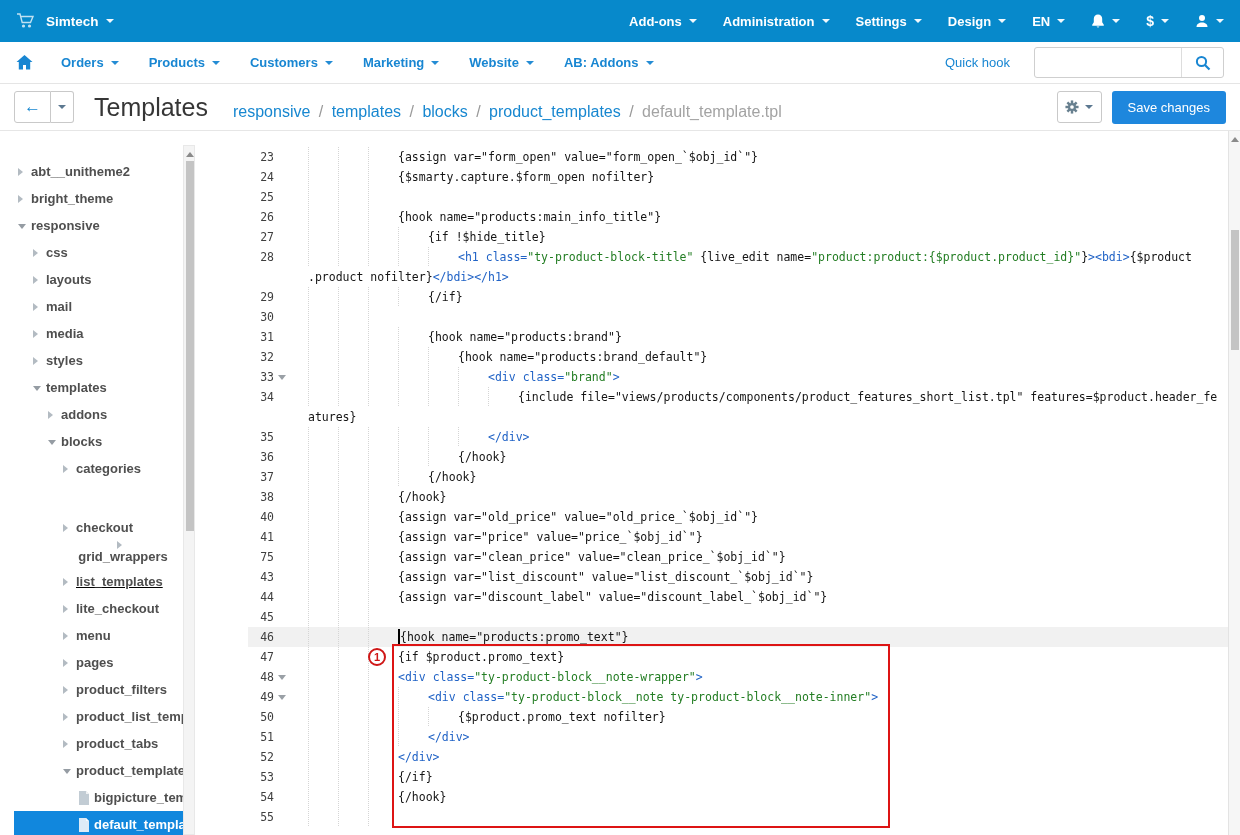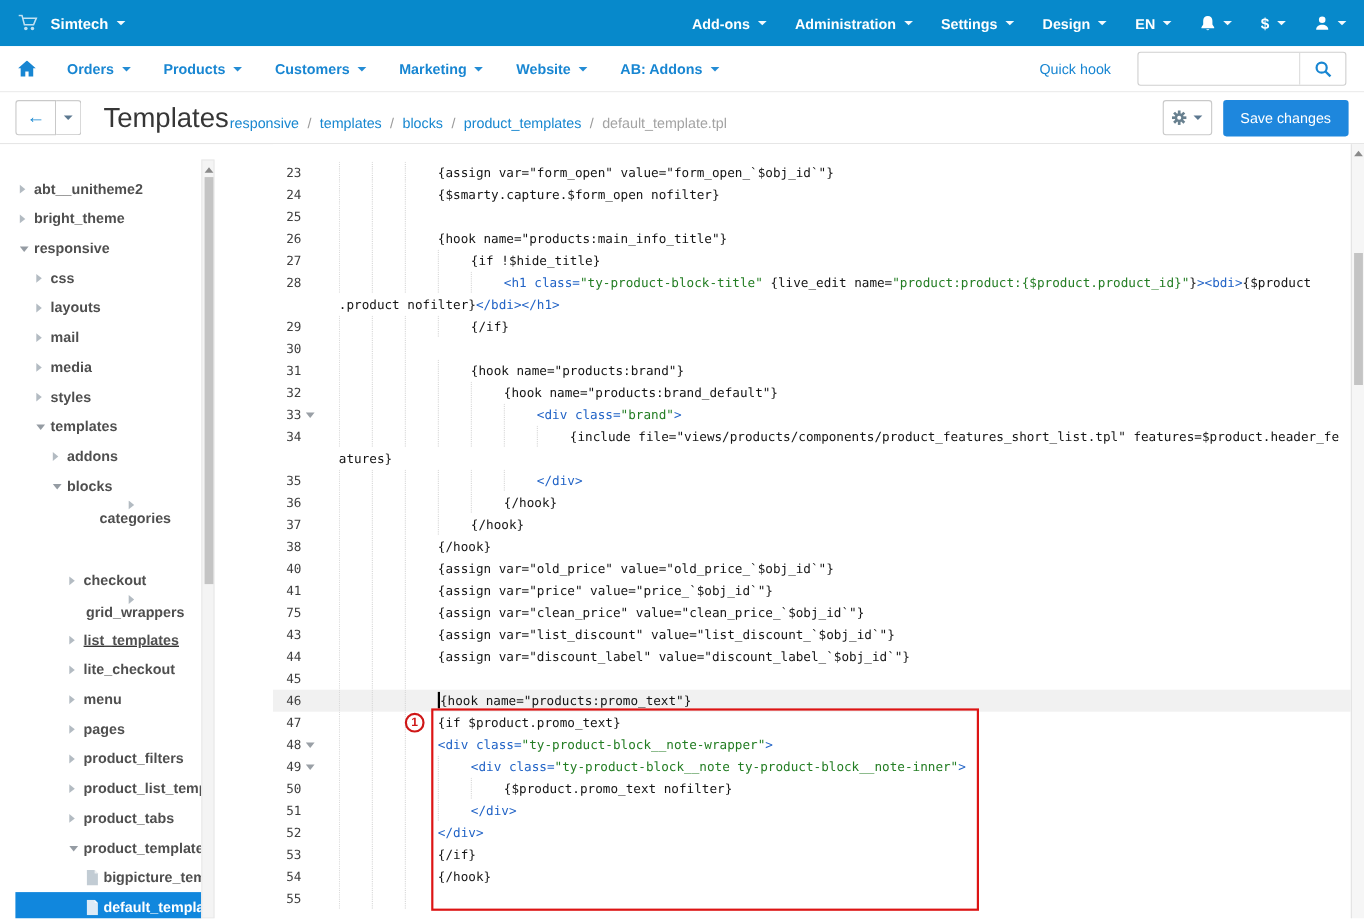--- a/index.html
+++ b/index.html
@@ -30,21 +30,21 @@
   .search-btn { width:42px; border-left:1px solid #ddd; display:flex; align-items:center; justify-content:center; cursor:pointer; }
 
   
   .toolbar { position:absolute; left:0; top:84px; width:1240px; height:47px; background:#fff;
     border-bottom:1px solid #e6e6e6; display:flex; align-items:center; padding:0 14px; }
   .btn { height:32px; background:#fff; border:1px solid #c9c9c9; display:flex; align-items:center;
     justify-content:center; cursor:pointer; }
   .btn.back { width:37px; border-radius:3px 0 0 3px; color:#1787d0; font-size:17px; font-weight:bold; }
   .btn.back-drop { width:23px; border-left:none; border-radius:0 3px 3px 0; color:#53718a; }
   .page-title { font-size:25px; color:#363636; margin-left:20px; white-space:nowrap; }
-  .breadcrumb { margin-left:1px; font-size:13px; margin-top:9px; white-space:nowrap; }
+  .breadcrumb { margin-left:25px; font-size:16px; margin-top:9px; white-space:nowrap; }
   .crumb-link { color:#1787d0; cursor:pointer; }
   .sep { color:#999; margin:0 4px; }
   .crumb-current { color:#a3a3a3; }
   .tool-right { margin-left:auto; display:flex; align-items:center; gap:10px; }
   .btn.gear { width:45px; border-radius:3px; gap:6px; color:#53718a; }
   .save-btn { height:33px; padding:0 16px; background:#1e87dd; color:#fff; border:none;
     border-radius:3px; font-size:13px; cursor:pointer; font-family:inherit; }
 
   
   .sidebar { position:absolute; left:0; top:131px; width:196px; height:704px; overflow:hidden; }
@@ -296,21 +296,21 @@
           <span class="tri-c"></span>
         </span>
         <span class="tree-label">addons</span>
       </div>
       <div class="tree-row" style="padding-left: 34px;">
         <span class="twist">
           <span class="tri-e"></span>
         </span>
         <span class="tree-label">blocks</span>
       </div>
-      <div class="tree-row" style="padding-left: 49px; flex-direction: column;">
+      <div class="tree-row" style="padding-left: 49px;">
         <span class="twist">
           <span class="tri-c"></span>
         </span>
         <span class="tree-label">categories</span>
       </div>
       <div class="tree-row" style="padding-left: 49px; margin-top: 32px;">
         <span class="twist">
           <span class="tri-c"></span>
         </span>
         <span class="tree-label">checkout</span>

